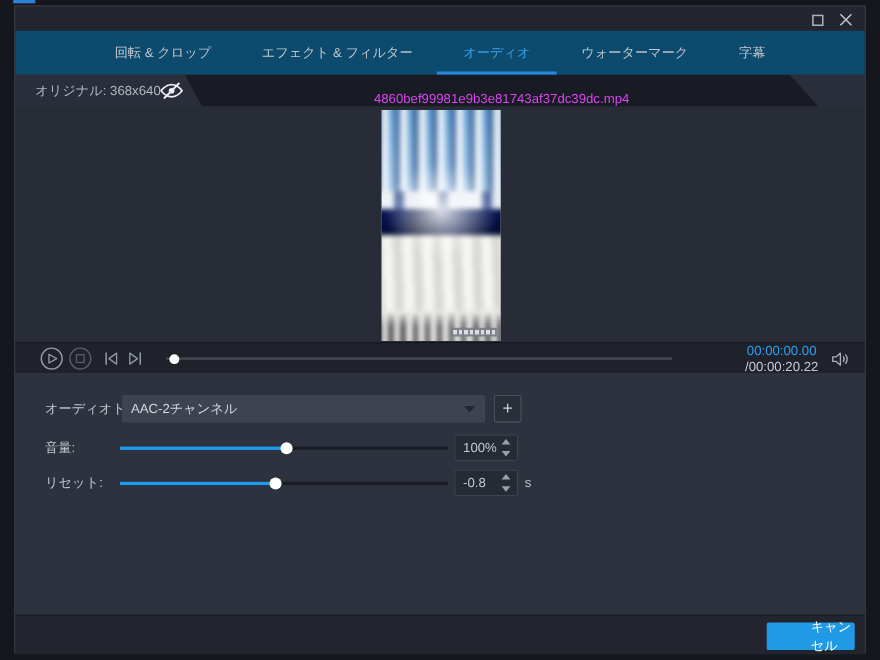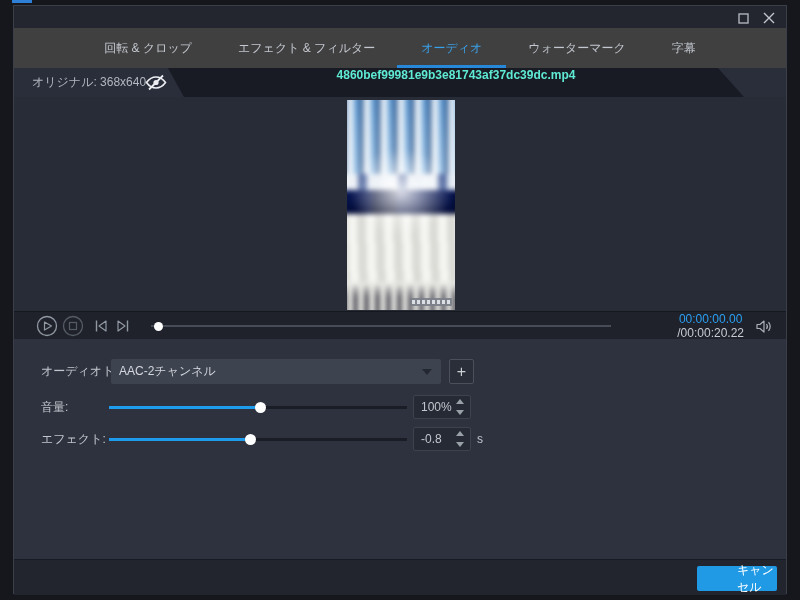--- a/index.html
+++ b/index.html
@@ -10,31 +10,31 @@
   #window{position:absolute;left:13px;top:5px;width:774px;height:589px;background:#282c36;border:1px solid #3b3f49;}
   #top-dash{position:absolute;left:12px;top:0;width:20px;height:3px;background:#2e7fd8;}
 
   
   #titlebar{position:absolute;left:0;top:0;width:100%;height:22px;background:#23262f;}
   .winbtn{position:absolute;top:4px;width:18px;height:16px;display:flex;align-items:center;justify-content:center;color:#aeb3bb;cursor:default;}
   #btn-max{right:34px;}
   #btn-close{right:8px;color:#c2c6cc;}
 
   
-  #tabbar{position:absolute;left:0;top:22px;width:100%;height:40px;background:#404040;
+  #tabbar{position:absolute;left:0;top:22px;width:100%;height:40px;background:#0c4a6e;
     display:flex;justify-content:center;align-items:flex-end;gap:46px;}
   .tab{position:relative;height:40px;display:flex;align-items:center;color:#c3c7cf;font-size:12px;cursor:default;white-space:nowrap;}
   .tab.active{color:#3aa0e8;}
   .tab.active::after{content:"";position:absolute;left:-24px;right:-24px;bottom:0;height:3px;background:#2787d8;}
 
   
   #infobar{position:absolute;left:0;top:62px;width:100%;height:29px;background:#2a2e3a;color:#b3b7c0;font-size:12px;}
   #info-trapezoid{position:absolute;left:154px;top:0;width:576px;height:29px;background:#181b24;
     clip-path:polygon(0 0,calc(100% - 26px) 0,100% 100%,16px 100%);
-    display:flex;align-items:flex-start;justify-content:center;color:#5eead4;font-weight:bold;}
+    display:flex;align-items:flex-end;justify-content:center;color:#d946ef;}
   #info-original{position:absolute;left:18px;top:0;height:29px;display:flex;align-items:center;}
   #eye-toggle{position:absolute;left:130px;top:4px;width:24px;height:21px;display:flex;align-items:center;justify-content:center;color:#eceef2;cursor:pointer;}
   #info-output{position:absolute;right:17px;top:0;height:29px;display:flex;align-items:center;}
 
   
   #videoarea{position:absolute;left:0;top:91px;width:100%;height:214px;background:#282c36;}
   #video-box{position:absolute;left:333px;top:3px;width:108px;height:210px;background:#cfd4d8;overflow:hidden;}
   #video-blur{position:absolute;inset:-5px;filter:blur(2.5px);}
   .v-sky{position:absolute;left:0;right:0;top:0;height:36%;
     background:repeating-linear-gradient(90deg,rgba(32,62,112,.55) 0 3px,rgba(255,255,255,.85) 6px 10px,rgba(125,175,225,.35) 13px 17px),
@@ -232,21 +232,21 @@
       <div class="handle"></div>
     </div>
     <div class="spinbox" id="spin-volume">
       <span>100%</span>
       <span class="spinarrows">
         <span class="arr-up"></span>
         <span class="arr-down"></span>
       </span>
     </div>
 
-    <div class="plabel" id="lbl-delay">エフェクト:</div>
+    <div class="plabel" id="lbl-delay">リセット:</div>
     <div class="slider" id="slider-delay">
       <div class="rail"></div>
       <div class="fill"></div>
       <div class="handle"></div>
     </div>
     <div class="spinbox" id="spin-delay">
       <span>-0.8</span>
       <span class="spinarrows">
         <span class="arr-up"></span>
         <span class="arr-down"></span>

